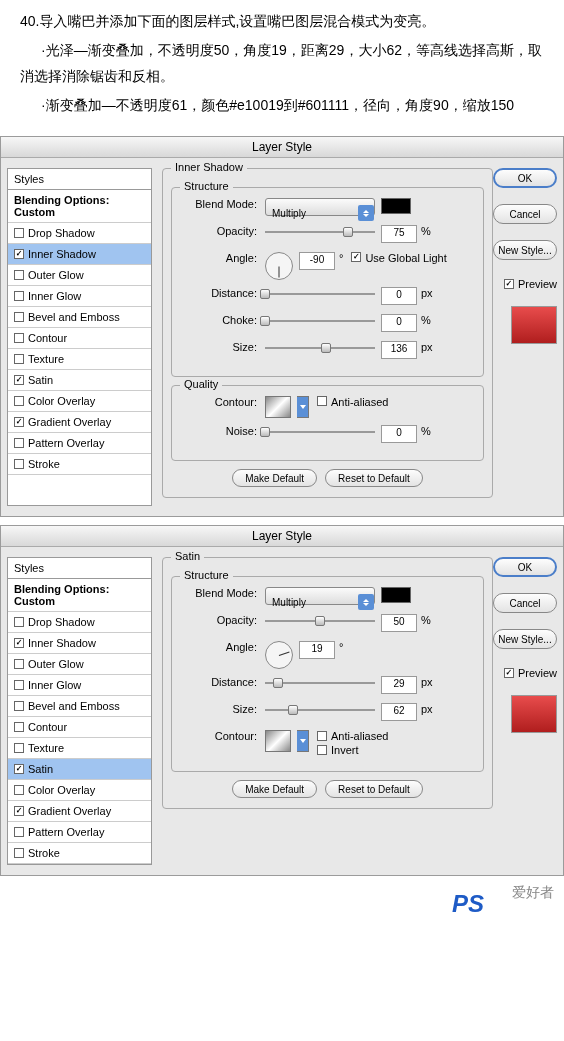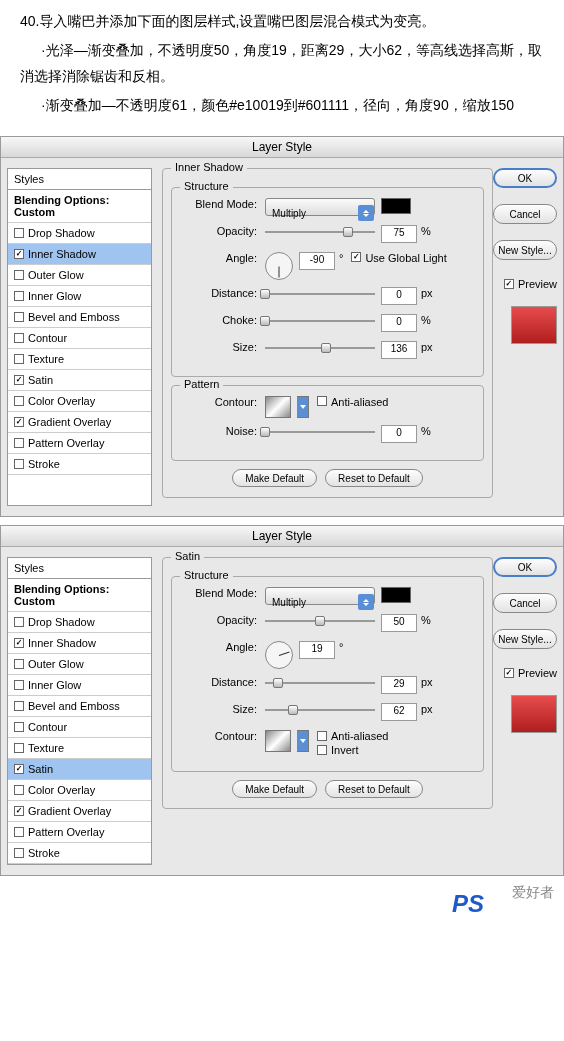--- a/index.html
+++ b/index.html
@@ -169,21 +169,21 @@
             <span class="row-label">Size:</span>
             <div class="slider">
                 <div class="slider-track"></div>
                 <div class="slider-thumb" style="left:55%"></div>
               </div>
             <div class="numbox">136</div>
             <span class="unit">px</span>
           </div>
         </div>
         <div class="fieldset">
-          <span class="legend">Pattern</span>
+          <span class="legend">Quality</span>
           <div class="row">
             <span class="row-label">Contour:</span>
             <span class="contour-box"></span>
               <span class="contour-arrow"></span>
             <span class="cb"></span>
             <span style="margin-left:4px">Anti-aliased</span>
           </div>
           <div class="row">
             <span class="row-label">Noise:</span>
             <div class="slider">

